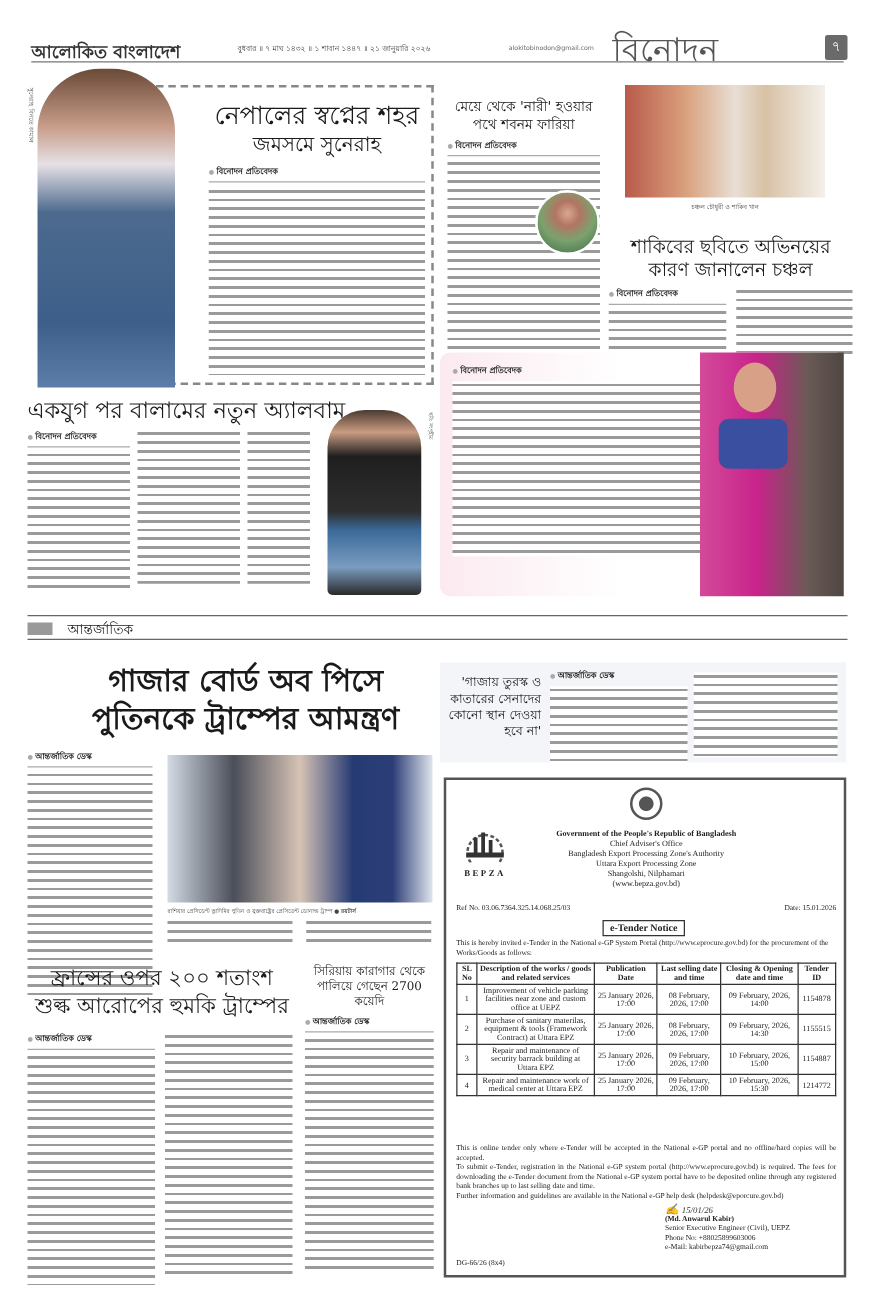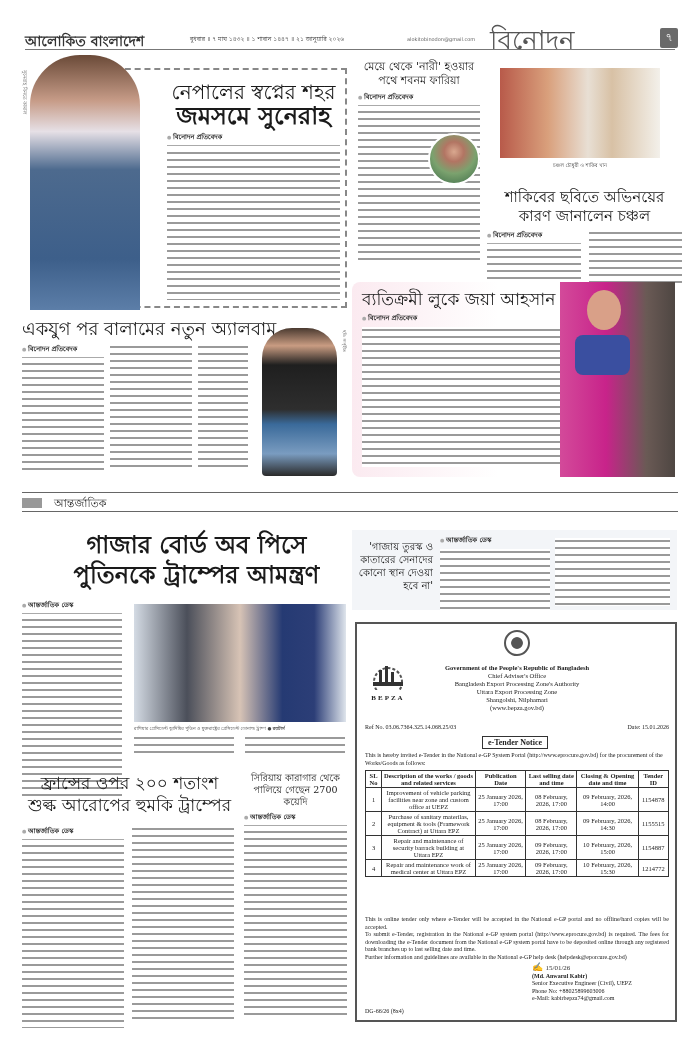--- a/index.html
+++ b/index.html
@@ -35,26 +35,26 @@
 </div>
 
 <div class="abs" style="left:20px;top:70px;width:10px;height:60px;">
   <div style="transform:rotate(90deg);transform-origin:left top;position:absolute;left:8px;top:0;font-size:5px;color:#555;white-space:nowrap;">সুনেরাহ বিনতে কামাল</div>
 </div>
 
 <div class="abs dashed" style="left:115px;top:68px;width:232px;height:240px;"></div>
 <div class="abs photo" style="left:30px;top:55px;width:110px;height:255px;background:linear-gradient(180deg,#6a4a38 0,#c79c88 18%,#e6e0e6 30%,#4d6a8e 45%,#3d5f8a 80%,#5c7ea8 100%);border-radius:50px 50px 0 0;"></div>
 <div class="abs" style="left:140px;top:80px;width:200px;padding-left:27px;">
   <div class="headline" style="font-size:20px;line-height:24px;">নেপালের স্বপ্নের শহর</div>
-  <div class="headline" style="font-size:24px;line-height:24px;font-weight:bold;">জমসমে সুনেরাহ</div>
+  <div class="headline" style="font-size:16px;line-height:24px;">জমসমে সুনেরাহ</div>
   <div class="byline" style="margin-top:4px;border-bottom:1px solid #aaa;padding-bottom:2px;">বিনোদন প্রতিবেদক</div>
   <div class="body-text grey-lines" style="height:150px;margin-top:4px;color:transparent;">সমুদ্রপৃষ্ঠ থেকে প্রায় ২ হাজার ৭৮০ মিটার উচ্চতায় অবস্থিত এক স্বপ্নের শহর নেপালের মুস্তাং জেলার অন্তর্গত জমসম। বিশাল কালী গন্ডকী নদীর তীরে গড়ে ওঠা এই শহরকে বলা হয় নেপালের সর্বোচ্চ দুর্গমপাহাড়বেষ্টিত দুর্গম এলাকা। তুষারে মোড়া পাহাড়, নীল আকাশ আর নিস্তব্ধ প্রকৃতির অপূর্ব মেলবন্ধন সেখানে। তাই জমসম বহুদিন ধরেই নির্মাতাদের প্রিয় শুটিং লোকেশন। বিশ্বের অনেক নির্মাতার সিনেমার শুটিং হয়েছে এখানে। ছবির মতো সুন্দর কিন্তু প্রাকৃতিক বিচারে কঠিন এই জনপদেই দেখা যাচ্ছে ঢাকাই শোবিজের জনপ্রিয় মুখ- সুনেরাহ বিনতে কামালকে।</div>
 </div>
 
-<div class="abs" style="left:358px;top:60px;width:122px;">
+<div class="abs" style="left:358px;top:79px;width:122px;">
   <div class="headline" style="font-size:11px;line-height:14px;font-family:'DejaVu Serif',serif;">মেয়ে থেকে 'নারী' হওয়ার পথে শবনম ফারিয়া</div>
   <div class="byline" style="margin-top:4px;border-bottom:1px solid #aaa;padding-bottom:2px;">বিনোদন প্রতিবেদক</div>
   <div style="position:relative;height:155px;margin-top:3px;">
     <div class="body-text grey-lines" style="height:155px;color:transparent;">অভিনয়ের প্রিয়মুখ শবনম ফারিয়া। এখন আর আগের মতো অভিনয়ে দেখা যায় না তাকে। তবে সামাজিক যোগাযোগমাধ্যমে সরব তিনি। বিভিন্ন সময় ভিন্ন ভিন্ন বিষয় নিয়ে কথা বলে ভাইরাল হয়েছেন এই অভিনেত্রী। কয়েকদিন আগে শারীরিক অসুস্থতার কথা জানিয়েছেন ফারিয়া। এরমধ্যে নির্ধারিত কাজ ও শুটিং বাতিলও করেছিলেন। এবার তিনি মেয়ে থেকে নারী হয়েছেন বলে জানিয়েছেন।</div>
     <div class="photo" style="position:absolute;right:0;top:24px;width:52px;height:52px;border-radius:50%;background:radial-gradient(circle at 50% 35%,#d9a88f 0,#b27563 25%,#7ba26e 55%,#3c6b48 100%);border:2px solid #fff;"></div>
   </div>
 </div>
 
 <div class="abs photo" style="left:500px;top:68px;width:160px;height:90px;background:linear-gradient(90deg,#b85a4a 0,#d9a07c 30%,#e8dfd4 55%,#d8c1a5 70%,#f3f0ea 100%);"></div>
 <div class="abs" style="left:500px;top:162px;width:160px;text-align:center;font-size:5px;color:#444;">চঞ্চল চৌধুরী ও শাকিব খান</div>
@@ -85,21 +85,20 @@
     <div style="width:50px;">
       <div class="body-text grey-lines" style="height:123px;color:transparent;">অ্যালবামের সব গানের সুর ও সংগীতায়োজন বালাম নিজে করলেও গীতিকারদের নাম এখনই প্রকাশ করতে চাননি তিনি। উল্লেখ্য, ২০১৩ সালে বালামের সর্বশেষ একক অ্যালবাম 'ভুবন' প্রকাশিত হয়েছিল।</div>
     </div>
   </div>
 </div>
 <div class="abs" style="left:262px;top:328px;width:75px;height:148px;background:linear-gradient(180deg,#4a3a30 0,#c99c82 12%,#1f1f1f 25%,#2e2e2e 55%,#3a6a9a 65%,#7a9cc0 85%,#2a2a2a 100%);border-radius:30px 30px 4px 4px;"></div>
 <div class="abs" style="left:340px;top:330px;font-size:4px;color:#444;writing-mode:vertical-rl;">ছবি: সংগৃহীত</div>
 
 <div class="abs" style="left:352px;top:282px;width:325px;height:195px;background:linear-gradient(90deg,#fbeaf0 0,#fff 45%);border-radius:8px;"></div>
 <div class="abs" style="left:362px;top:288px;width:215px;">
-  <div class="headline" style="font-size:17px;line-height:22px;text-align:left;">ব্যতিক্রমী লুকে জয়া আহসান</div>
   <div class="byline" style="margin-top:3px;">বিনোদন প্রতিবেদক</div>
   <div class="body-text grey-lines" style="height:140px;margin-top:3px;color:transparent;width:200px;">দুই বাংলার নন্দিত অভিনেত্রী জয়া আহসান। অভিনয় এবং সৌন্দর্যের দারুণ মিশেলে খানিক ব্যতিক্রম এই নায়িকা। ট্র্যাডিশনাল কিংবা ওয়েস্টার্ন, প্রতিটি লুকেই জয়ার নিজস্ব সৌন্দর্যের ছাপ স্পষ্ট; সঙ্গে আভিজাত্যও ফুটে ওঠে ভিন্ন মাত্রায়। জয়া অভিনীত মনস্তাত্ত্বিক থ্রিলার সিনেমা 'ওসিডি' (OCD) মুক্তি পেতে যাচ্ছে আগামী ৬ ফেব্রুয়ারি।</div>
 </div>
 <div class="abs" style="left:560px;top:282px;width:115px;height:195px;background:linear-gradient(90deg,#d34a9a 0,#c8238a 40%,#6a5a55 75%,#4e4642 100%);"></div>
 <div class="abs" style="left:587px;top:290px;width:34px;height:40px;border-radius:50%;background:#d9a088;"></div>
 <div class="abs" style="left:575px;top:335px;width:55px;height:40px;background:#3a4fa0;border-radius:8px;"></div>
 
 <div class="abs" style="left:22px;top:492px;width:656px;height:20px;border-top:1px solid #666;border-bottom:1px solid #666;">
   <div style="position:absolute;left:0;top:5px;width:20px;height:10px;background:#999;"></div>
   <div style="position:absolute;left:32px;top:2px;font-size:11px;">আন্তর্জাতিক</div>
@@ -201,21 +200,21 @@
         </tr>
       </tbody>
     </table>
   </div>
   <div style="position:absolute;left:8px;top:292px;width:304px;font-size:6px;line-height:7.5px;text-align:justify;">
     <div>This is online tender only where e-Tender will be accepted in the National e-GP portal and no offline/hard copies will be accepted.</div>
     <div>To submit e-Tender, registration in the National e-GP system portal (http://www.eprocure.gov.bd) is required. The fees for downloading the e-Tender document from the National e-GP system portal have to be deposited online through any registered bank branches up to last selling date and time.</div>
     <div>Further information and guidelines are available in the National e-GP help desk (helpdesk@eporcure.gov.bd)</div>
   </div>
   <div style="position:absolute;left:175px;top:340px;width:140px;font-size:6px;line-height:7.5px;">
-    <div style="font-size:9px;color:#333;">✍ <span style="font-size:7px;">15/01/26</span></div>
+    <div style="font-style:italic;font-size:9px;color:#333;">✍ <span style="font-size:7px;">15/01/26</span></div>
     <div style="font-weight:bold;">(Md. Anwarul Kabir)</div>
     <div>Senior Executive Engineer (Civil), UEPZ</div>
     <div>Phone No: +88025899603006</div>
     <div>e-Mail: kabirbepza74@gmail.com</div>
   </div>
   <div style="position:absolute;left:8px;top:384px;font-size:6px;">DG-66/26 (8x4)</div>
 </div>
 
 <div class="abs" style="left:22px;top:772px;width:215px;">
   <div class="headline" style="font-size:17px;line-height:22px;">ফ্রান্সের ওপর ২০০ শতাংশ</div>

